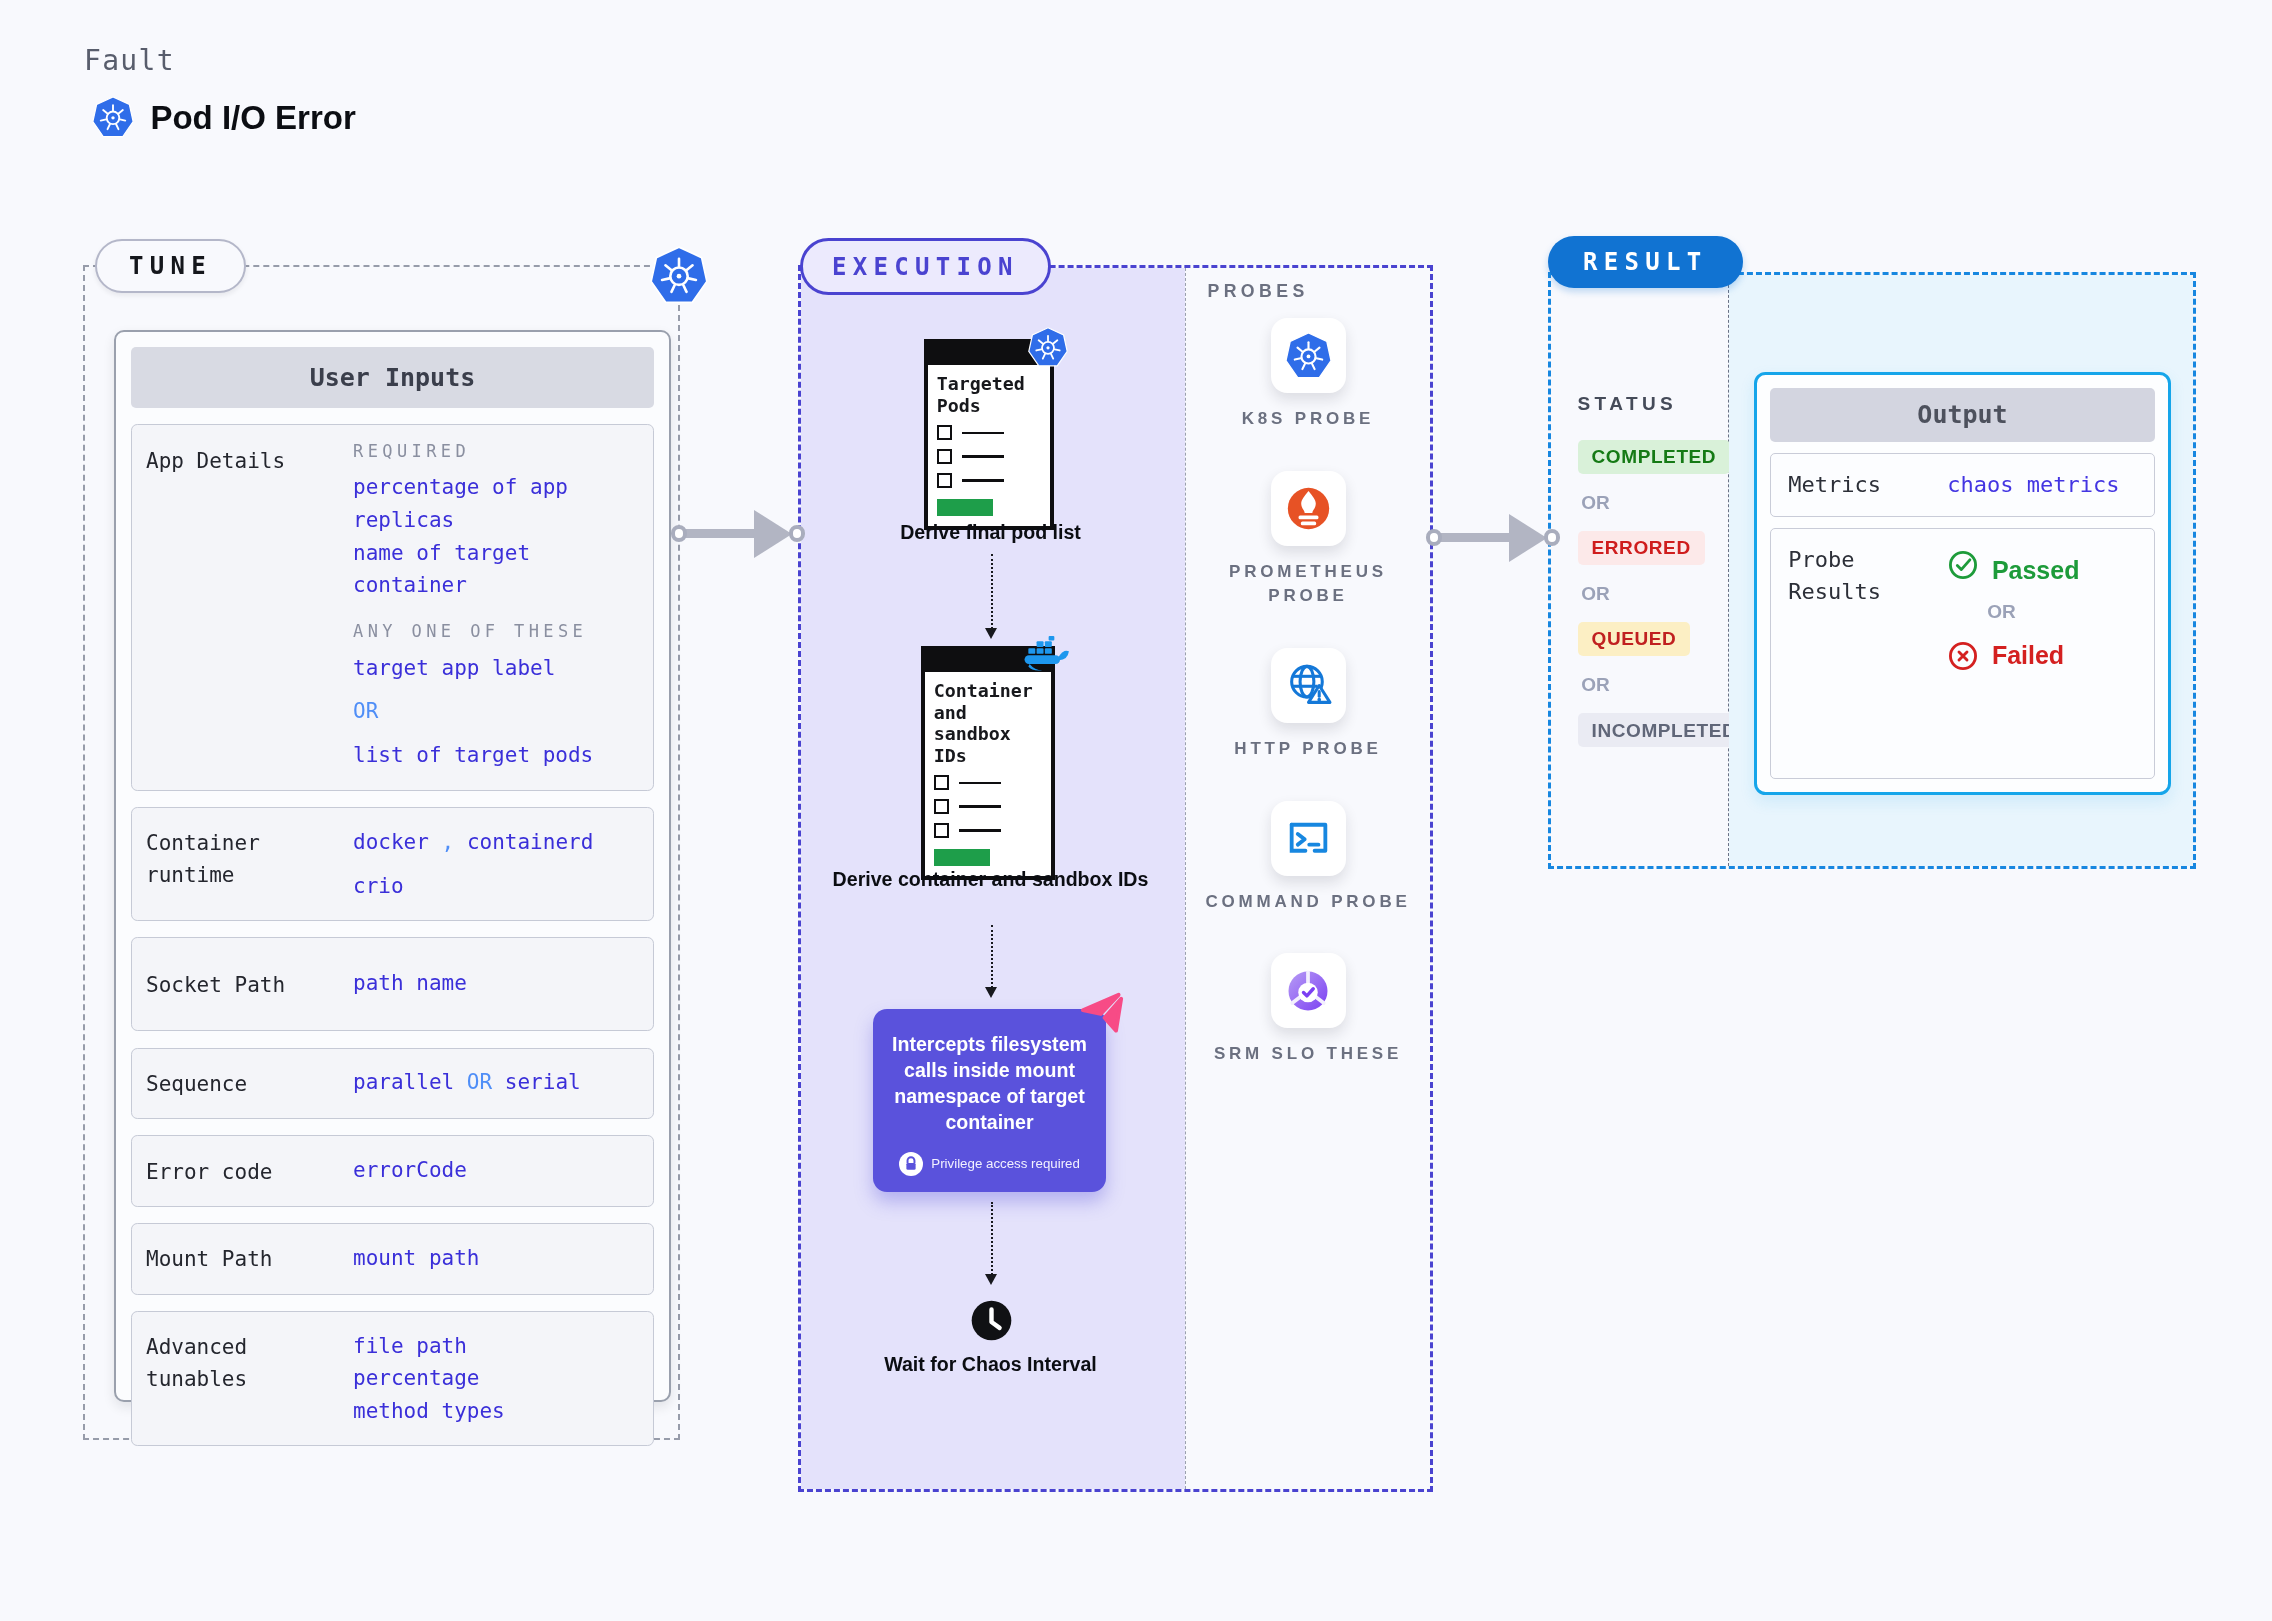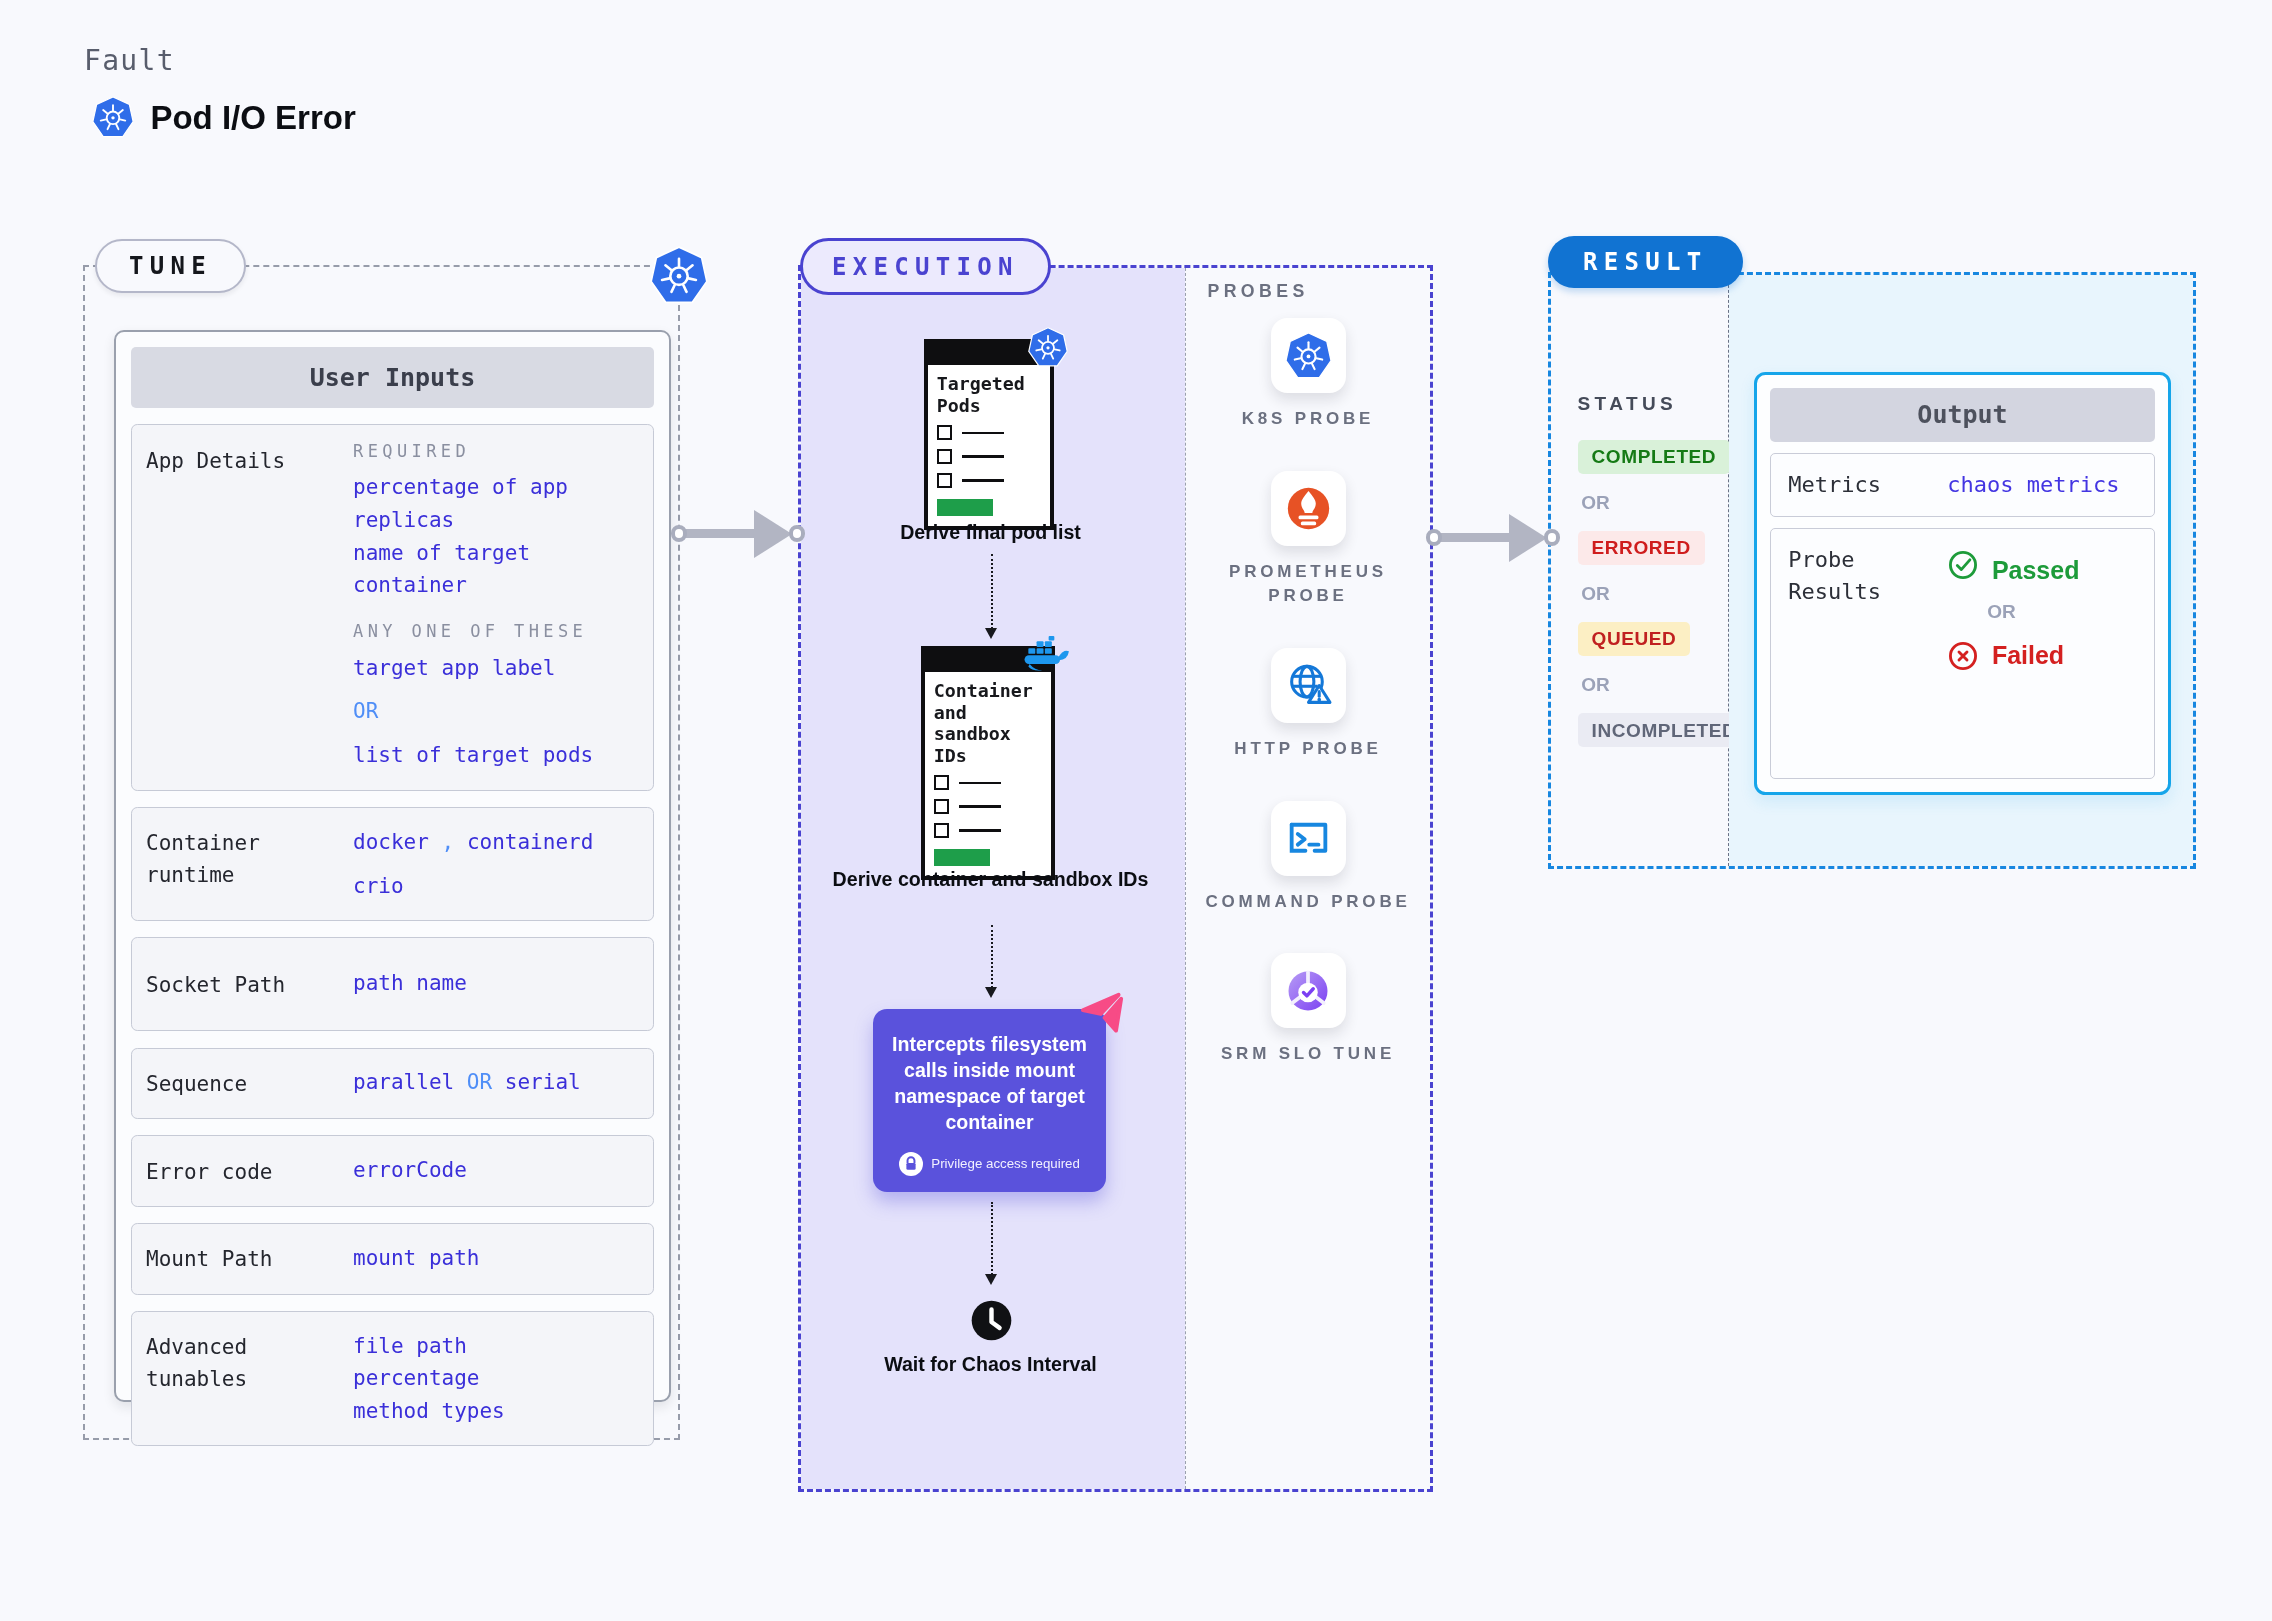--- a/index.html
+++ b/index.html
@@ -377,21 +377,21 @@
             <circle cx="32" cy="32" r="26" fill="url(#srmGrad)"></circle>
             <g stroke="#f3effe" stroke-width="5" stroke-linecap="round">
               <line x1="32" y1="32" x2="32" y2="7"></line>
               <line x1="32" y1="32" x2="11" y2="48"></line>
               <line x1="32" y1="32" x2="53" y2="48"></line>
             </g>
             <circle cx="32" cy="34" r="13" fill="#ffffff"></circle>
             <path d="M26 34 l4.5 4.5 L39 29" fill="none" stroke="#7b3ff2" stroke-width="4.5" stroke-linecap="round" stroke-linejoin="round"></path>
           </svg>
         </div>
-        <div class="probe-label">SRM SLO TUNE</div>
+        <div class="probe-label">SRM SLO THESE</div>
       </div>
     </div>
   </div>
   <div class="abs pill exec-pill">EXECUTION</div>
 
   <div class="abs conn-arrow" style="left:1426px;top:511px;">
     <div class="ca-line"></div>
       <div class="ca-tri"></div>
     <div class="ca-dot start"></div>
       <div class="ca-dot end"></div>

